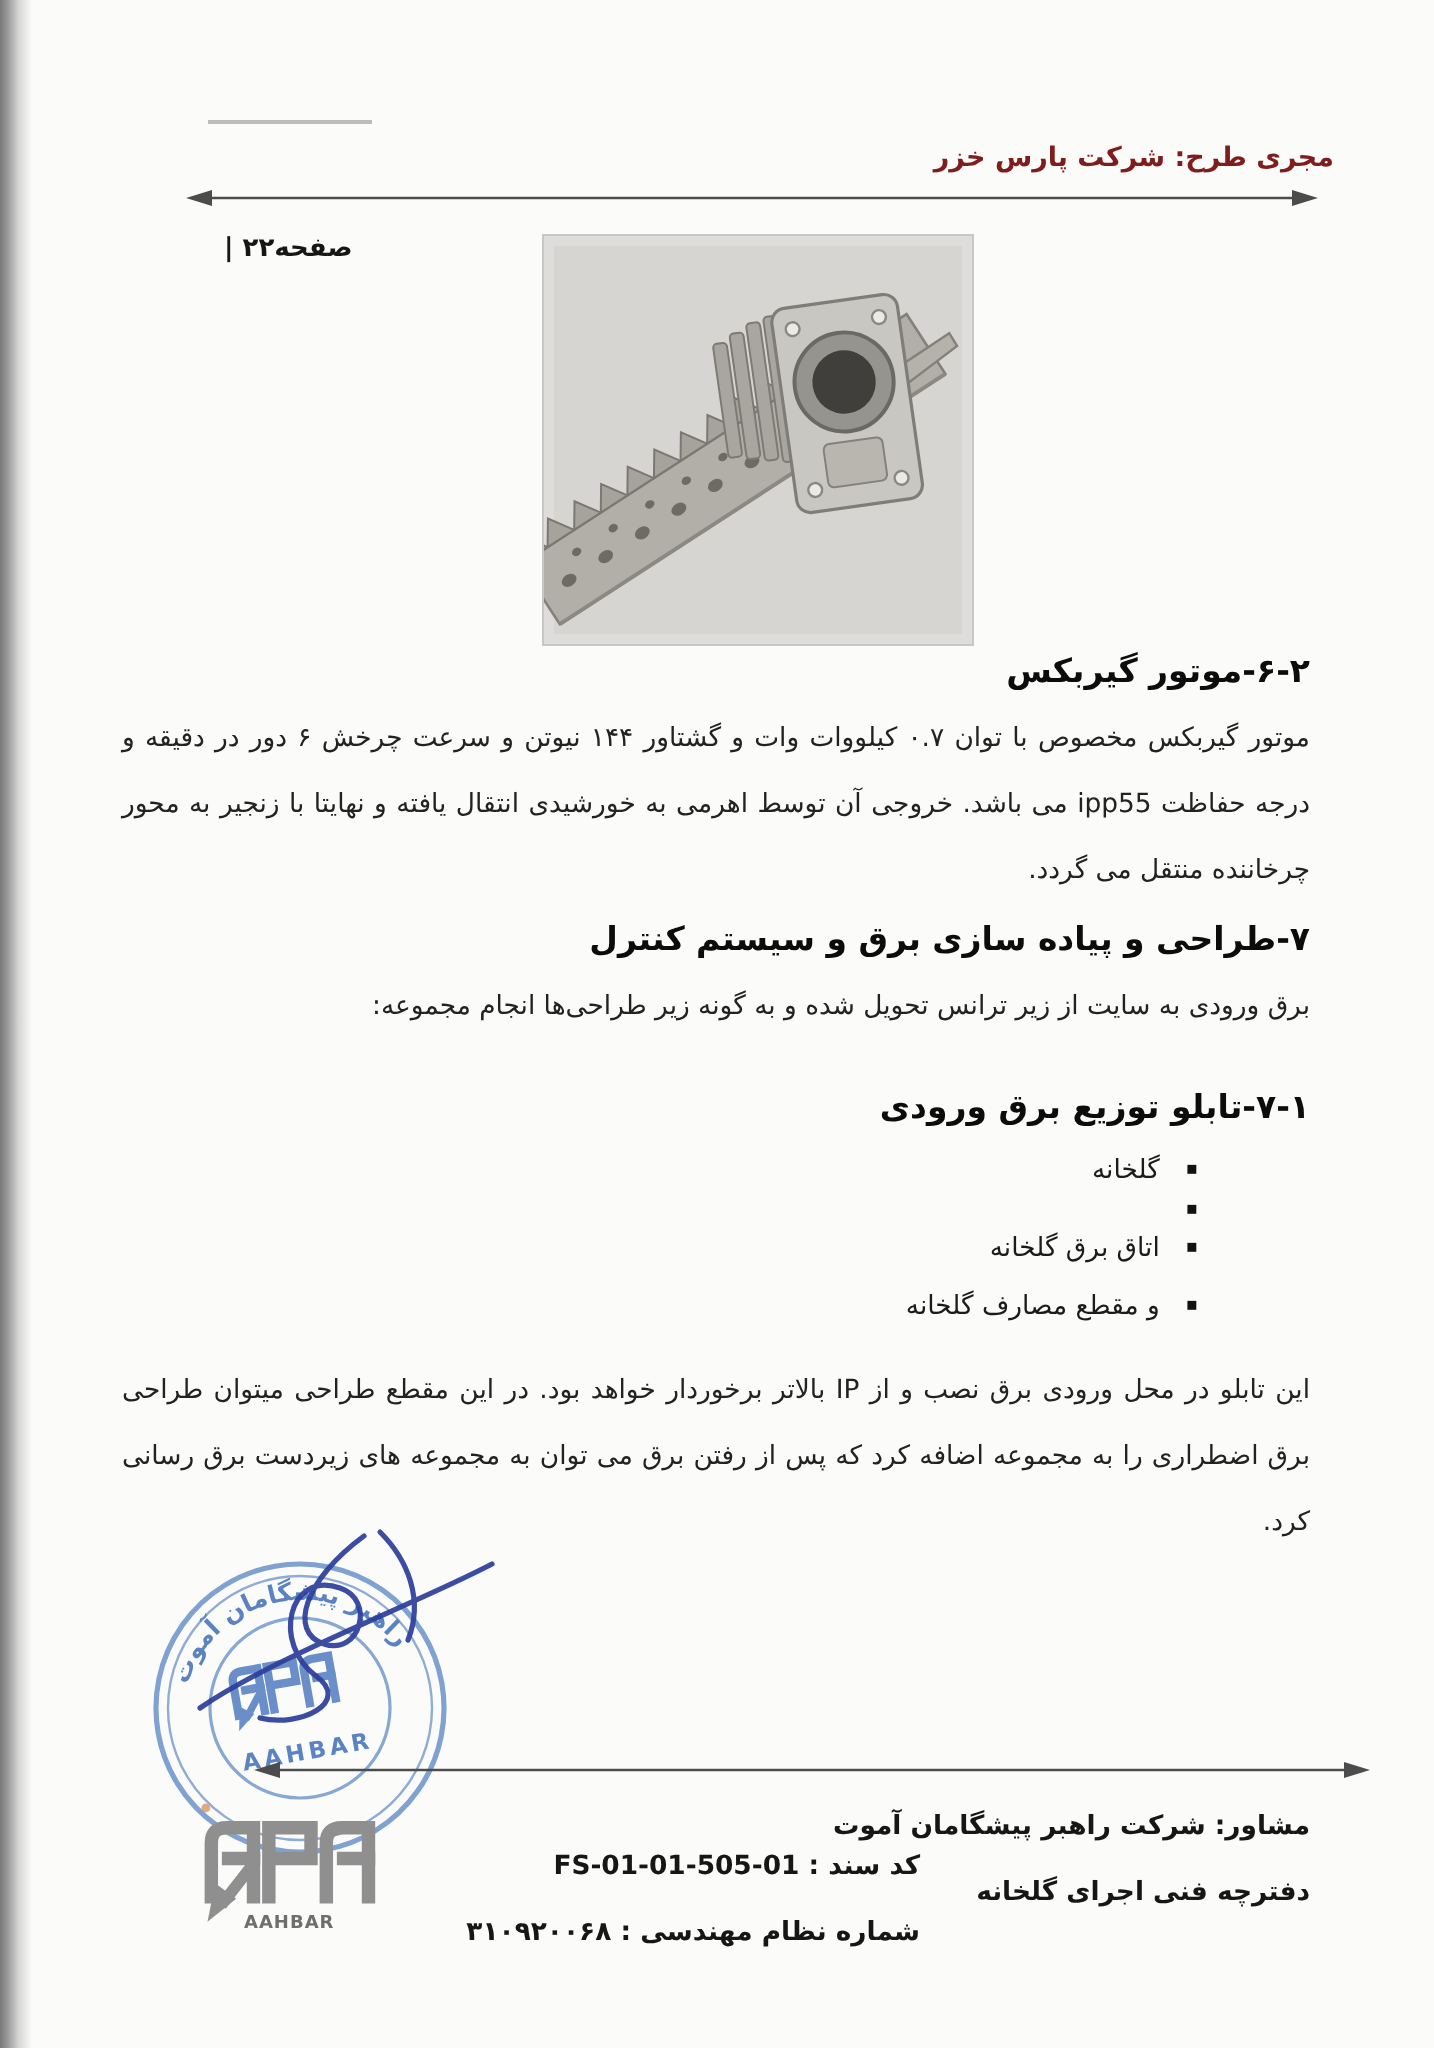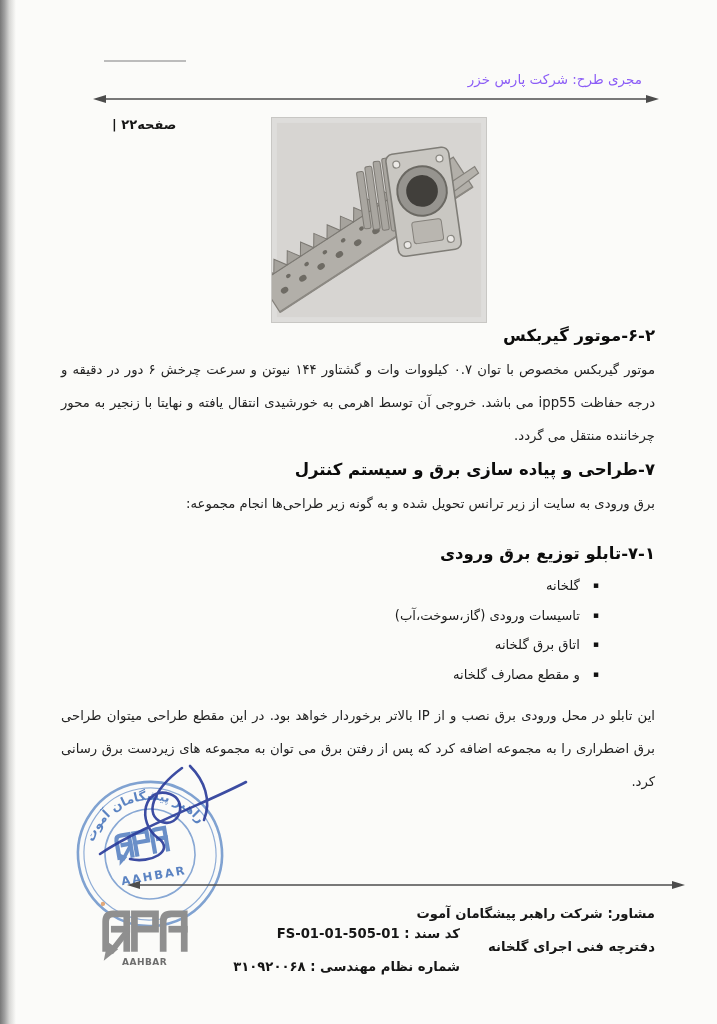--- a/index.html
+++ b/index.html
@@ -8,22 +8,22 @@
     position:relative; width:717px; height:1024px; margin:0 auto;
     background:#fbfbf9; overflow:hidden;
     font-family:"DejaVu Sans", sans-serif; color:#1b1b1b;
   }
   .scan-edge {
     position:absolute; left:0; top:0; bottom:0; width:16px;
     background:linear-gradient(to right,#787878 0,#a0a0a0 28%,#d6d6d4 58%,rgba(255,255,255,0) 100%);
   }
   .page-tick { position:absolute; top:60px; left:104px; width:82px; height:2px; background:#bcbcbc; }
   .header-executor {
-    position:absolute; top:71px; right:75px; direction:rtl;
-    font-size:13.5px; font-weight:normal; color:#8b5cf6;
+    position:absolute; top:71px; right:50px; direction:rtl;
+    font-size:13.5px; font-weight:bold; color:#7f1d1d;
   }
   .header-page {
     position:absolute; top:69px; left:112px; direction:rtl;
     font-size:13px; font-weight:bold; color:#161616;margin-top:48px;
   }
   .header-rule { position:absolute; top:93px; left:93px; }
   .footer-rule { position:absolute; top:879px; left:127px; }
 
   .figure {
     position:absolute; top:117px; left:271px; width:216px; height:206px;
@@ -157,21 +157,20 @@
 
     <h2 class="sec-heading" style="margin-top:24px">۷-۱-تابلو توزیع برق ورودی</h2>
 
     <ul class="points">
       <li>
         <span class="bullet">▪</span>
         <span>گلخانه</span>
       </li>
       <li>
         <span class="bullet">▪</span>
-        <span>تاسیسات ورودی (گاز،سوخت،آب)</span>
       </li>
       <li>
         <span class="bullet">▪</span>
         <span>اتاق برق گلخانه</span>
       </li>
       <li>
         <span class="bullet">▪</span>
         <span>و مقطع مصارف گلخانه</span>
       </li>
     </ul>

